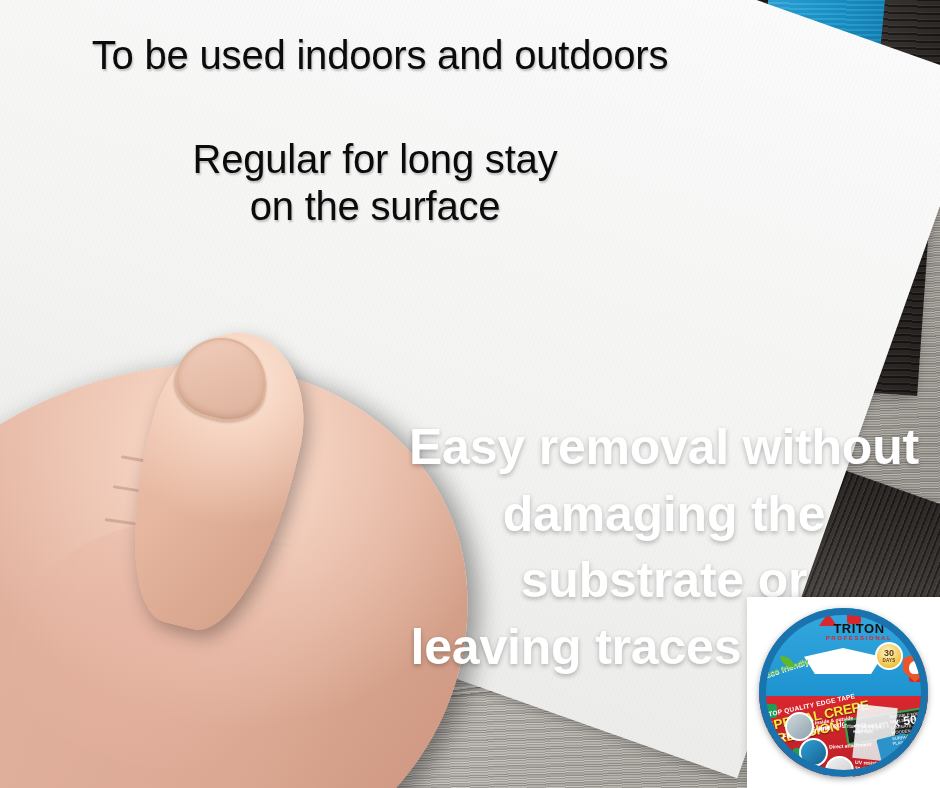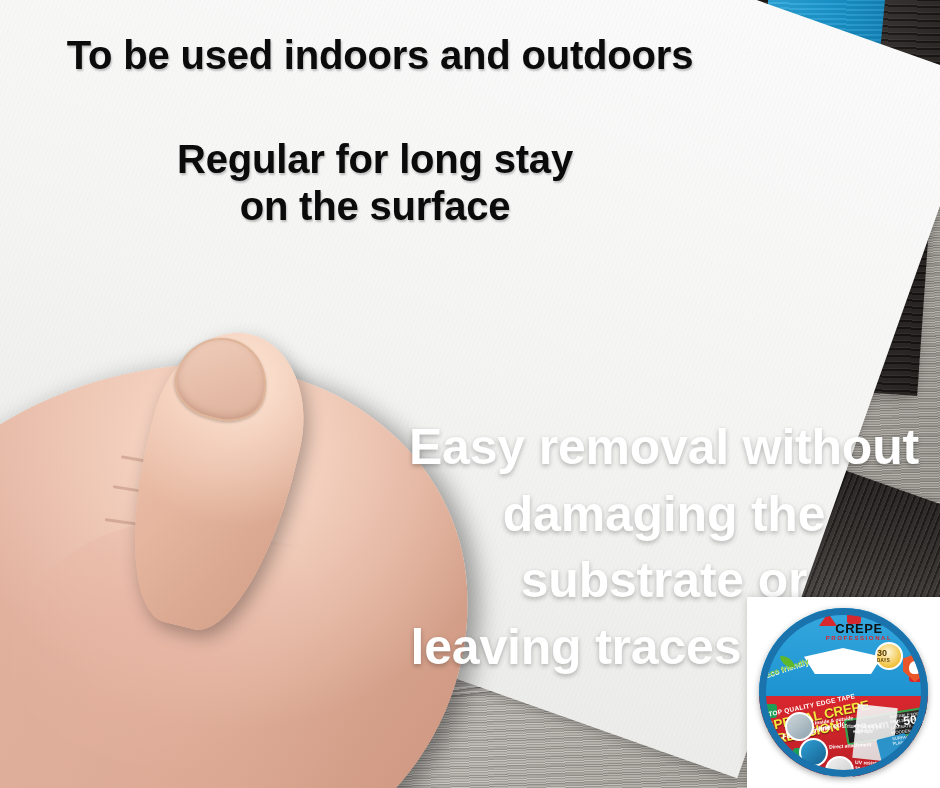--- a/index.html
+++ b/index.html
@@ -145,21 +145,21 @@
     height:3px;border-radius:3px;
   }
   .c1{left:120px;top:470px;width:170px;transform:rotate(10deg);}
   .c2{left:112px;top:500px;width:190px;transform:rotate(9deg);}
   .c3{left:104px;top:532px;width:200px;transform:rotate(8deg);}
 
   
   .head-dark{
     position:absolute;
     color:#0b0b0b;
-    font-weight:bold;
+    font-weight:normal;
     font-stretch:condensed;
     letter-spacing:-.2px;
     text-shadow:1px 2px 2px rgba(120,120,120,.45);
     line-height:1.18;
     white-space:pre-line;
   }
   #headline-indoor{
     left:0;top:32px;width:760px;
     text-align:center;
     font-size:40px;
@@ -266,21 +266,21 @@
     transform:rotate(-9deg);
     background:linear-gradient(180deg,#2e2e2e,#191919);
     border:2px solid #2fa84f;border-radius:3px;
     color:#ffffff;font-size:12px;font-weight:bold;line-height:19px;text-align:center;
     letter-spacing:.3px;
   }
   .badge-30{
     position:absolute;left:116px;top:34px;width:28px;height:28px;border-radius:50%;
     background:radial-gradient(circle at 45% 35%,#fff6d8,#f0c23d 70%,#d79c1e 100%);
     border:2px solid #fff;
-    color:#5a3c05;font-size:9px;font-weight:bold;text-align:left;line-height:9px;
+    color:#5a3c05;font-size:9px;font-weight:bold;text-align:center;line-height:9px;
     padding-top:5px;box-sizing:border-box;
   }
   .badge-30 small{display:block;font-size:4.5px;line-height:5px;letter-spacing:.2px;}
   .shield{
     position:absolute;left:144px;top:46px;width:24px;height:28px;
     background:#e8562a;
     clip-path:polygon(50% 0,100% 16%,100% 62%,50% 100%,0 62%,0 16%);
   }
   .shield i{
     position:absolute;left:6px;top:7px;width:12px;height:13px;
@@ -365,21 +365,21 @@
       <div class="roll-bottom"></div>
 
       <div class="rim-seg rim-g1"></div>
       <div class="rim-seg rim-g2"></div>
       <div class="rim-seg rim-r1"></div>
       <div class="rim-seg rim-r2"></div>
 
       <div class="hang-hole"></div>
       <div class="brand-tri"></div>
 
-      <div class="brand">CREPE</div>
+      <div class="brand">TRITON</div>
       <div class="brand-sub">PROFESSIONAL</div>
 
       <div class="eco">
         <span class="eco-leaf"></span>
         <span>Eco friendly</span>
       </div>
 
       <div class="badge-30">
         <span>30</span>
         <small>DAYS</small>

